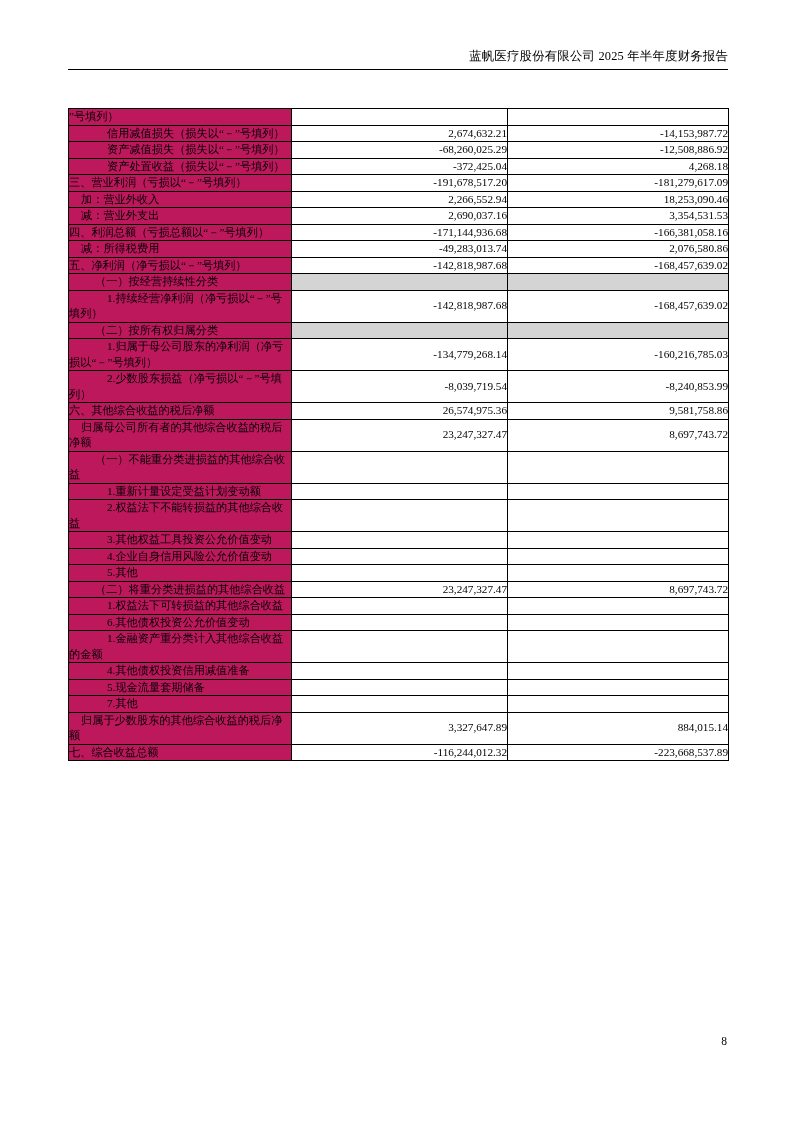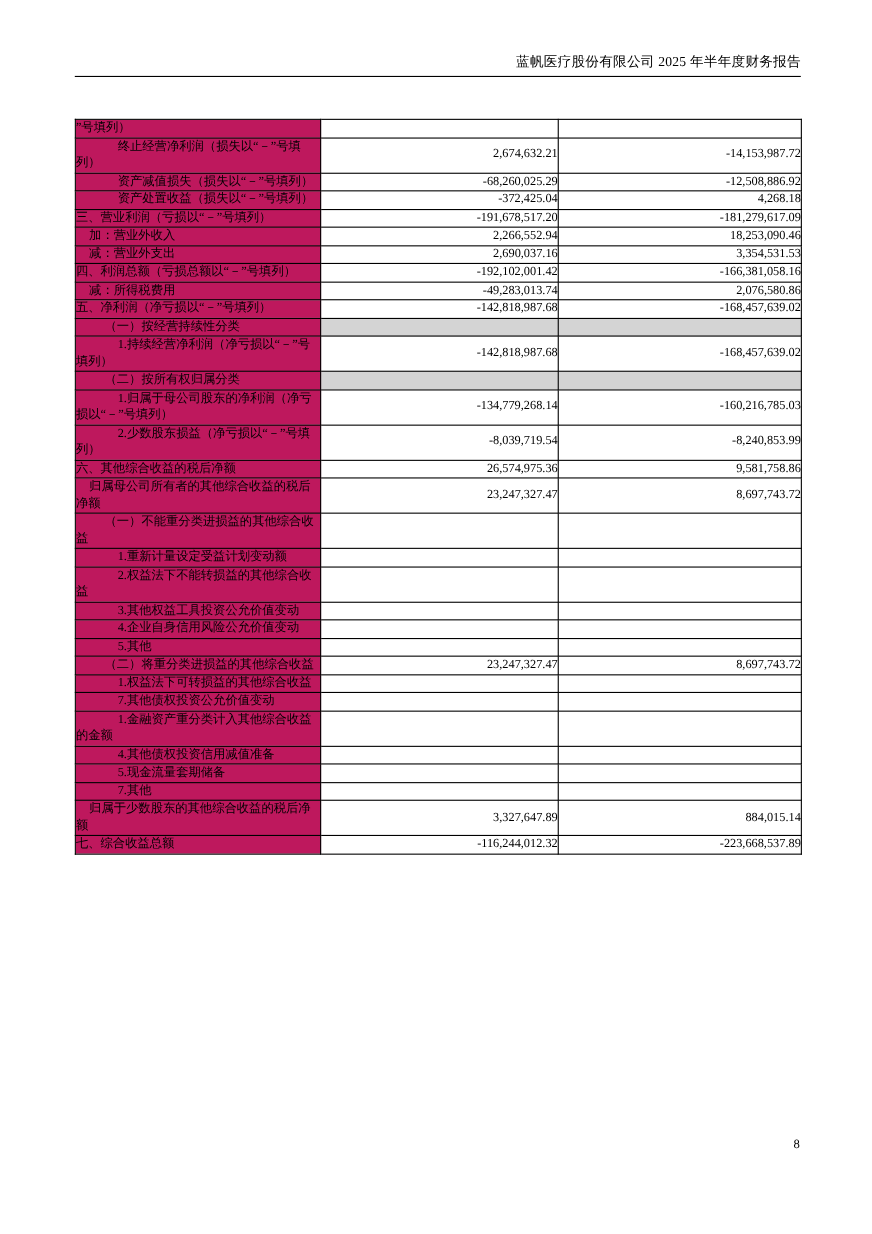--- a/index.html
+++ b/index.html
@@ -113,21 +113,21 @@
         <col class="c-v1">
         <col class="c-v2">
       </colgroup>
       <tbody id="fin-body">
           <tr>
             <td class="label ind0">”号填列）</td>
             <td class="val"></td>
             <td class="val"></td>
           </tr>
           <tr>
-            <td class="label ind3">终止经营净利润（损失以“－”号填列）</td>
+            <td class="label ind3">信用减值损失（损失以“－”号填列）</td>
             <td class="val">2,674,632.21</td>
             <td class="val">-14,153,987.72</td>
           </tr>
           <tr>
             <td class="label ind3">资产减值损失（损失以“－”号填列）</td>
             <td class="val">-68,260,025.29</td>
             <td class="val">-12,508,886.92</td>
           </tr>
           <tr>
             <td class="label ind3">资产处置收益（损失以“－”号填列）</td>
@@ -144,21 +144,21 @@
             <td class="val">2,266,552.94</td>
             <td class="val">18,253,090.46</td>
           </tr>
           <tr>
             <td class="label ind1">减：营业外支出</td>
             <td class="val">2,690,037.16</td>
             <td class="val">3,354,531.53</td>
           </tr>
           <tr>
             <td class="label ind0">四、利润总额（亏损总额以“－”号填列）</td>
-            <td class="val">-192,102,001.42</td>
+            <td class="val">-171,144,936.68</td>
             <td class="val">-166,381,058.16</td>
           </tr>
           <tr>
             <td class="label ind1">减：所得税费用</td>
             <td class="val">-49,283,013.74</td>
             <td class="val">2,076,580.86</td>
           </tr>
           <tr>
             <td class="label ind0">五、净利润（净亏损以“－”号填列）</td>
             <td class="val">-142,818,987.68</td>
@@ -233,21 +233,21 @@
             <td class="label ind2">（二）将重分类进损益的其他综合收益</td>
             <td class="val">23,247,327.47</td>
             <td class="val">8,697,743.72</td>
           </tr>
           <tr>
             <td class="label ind3">1.权益法下可转损益的其他综合收益</td>
             <td class="val"></td>
             <td class="val"></td>
           </tr>
           <tr>
-            <td class="label ind3">7.其他债权投资公允价值变动</td>
+            <td class="label ind3">6.其他债权投资公允价值变动</td>
             <td class="val"></td>
             <td class="val"></td>
           </tr>
           <tr>
             <td class="label ind3">1.金融资产重分类计入其他综合收益的金额</td>
             <td class="val"></td>
             <td class="val"></td>
           </tr>
           <tr>
             <td class="label ind3">4.其他债权投资信用减值准备</td>

